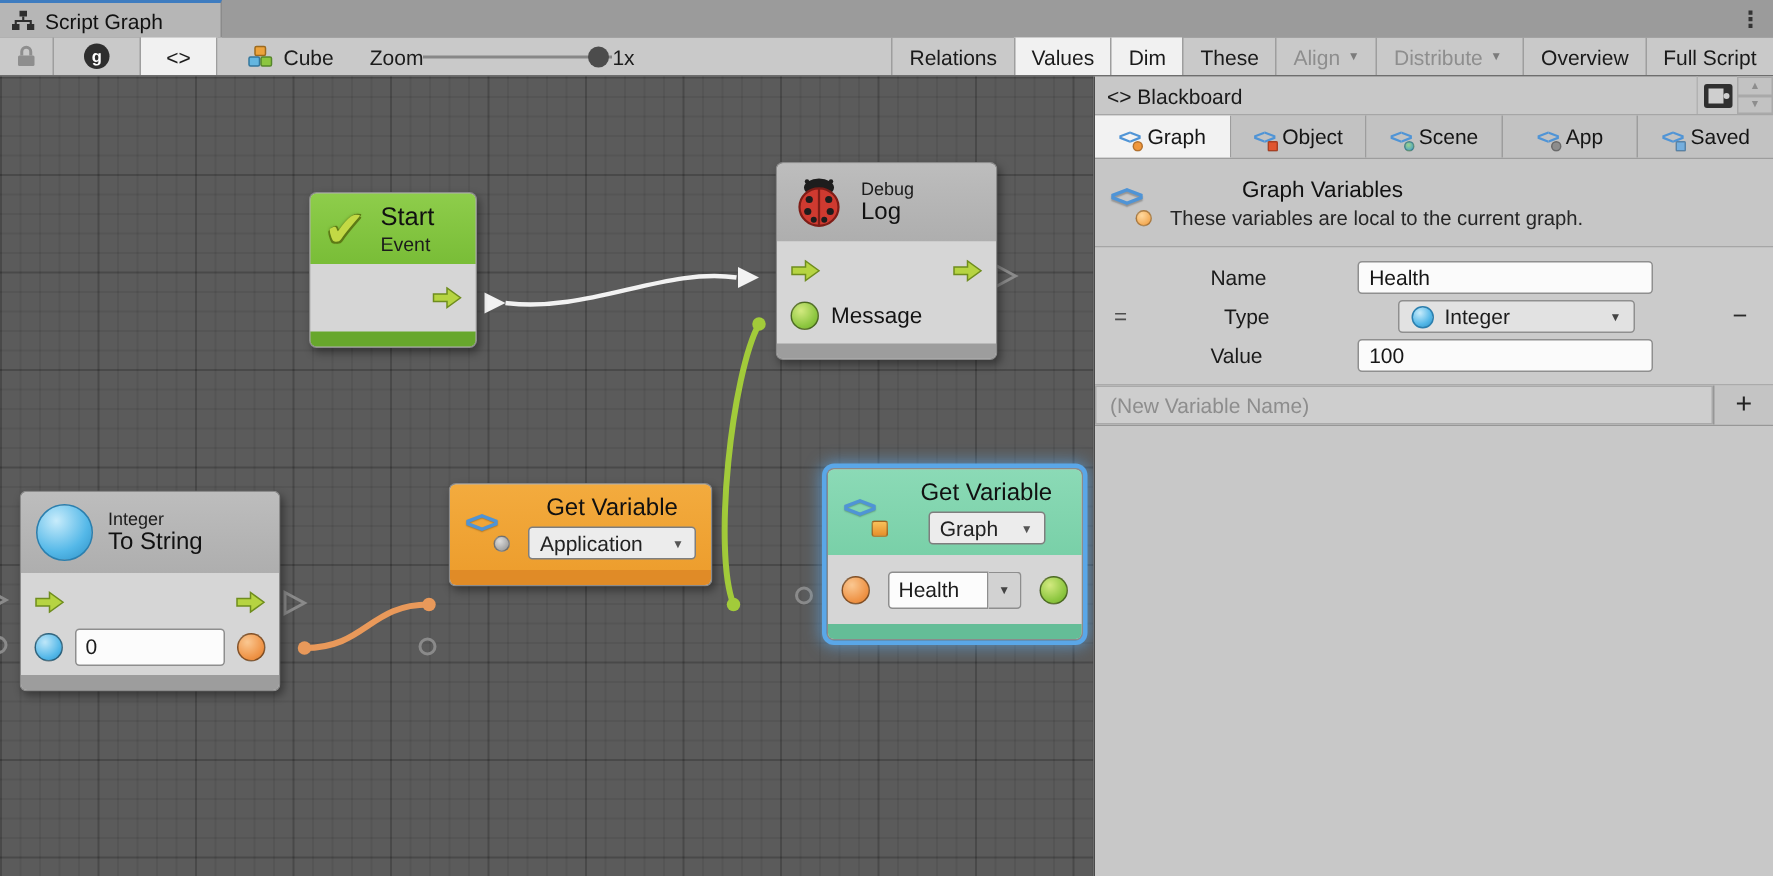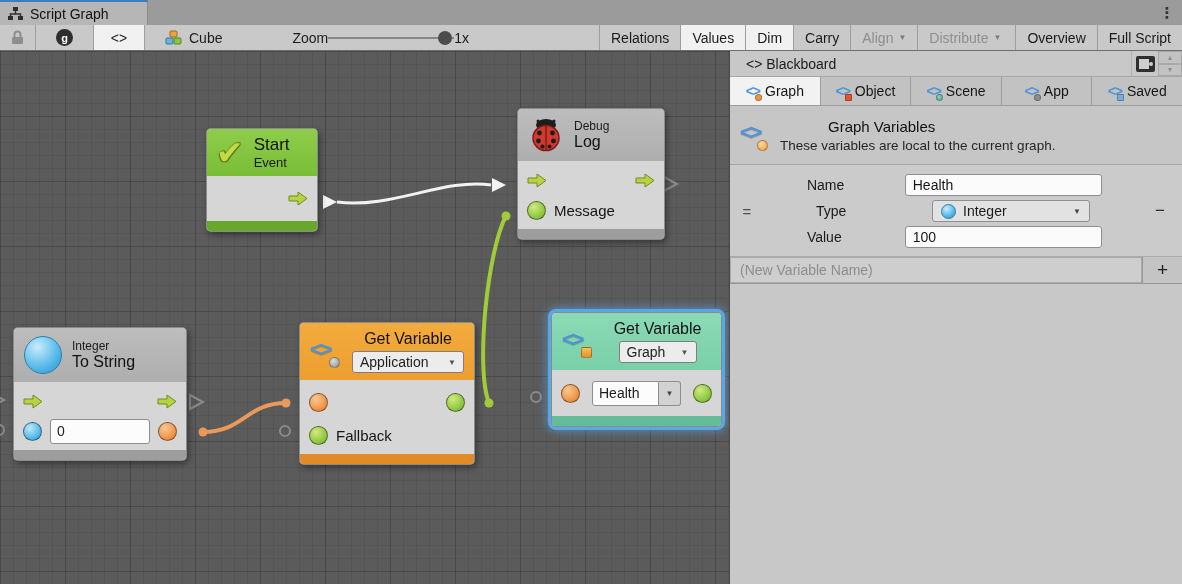--- a/index.html
+++ b/index.html
@@ -13,21 +13,21 @@
 
   
   .toolbar { position:absolute; left:0; top:25px; width:1182px; height:26px; background:#c9c9c9; border-bottom:1px solid #6e6e6e; display:flex; align-items:stretch; font-size:14px; }
   .tbtn { display:flex; align-items:center; justify-content:center; padding:0 11px; border-right:1px solid #9e9e9e; color:#1a1a1a; white-space:nowrap; }
   .tbtn.left-sep { border-left:1px solid #9e9e9e; border-right:none; }
   .tbtn.active { background:#f1f1f1; }
   .tbtn.disabled { color:#8e8e8e; }
   .tbtn .dd { font-size:8px; margin-left:5px; color:#7c7c7c; }
   .g-badge { width:17px; height:17px; border-radius:50%; background:#2e2e2e; color:#fff; font-size:11px; font-weight:bold; display:flex; align-items:center; justify-content:center; }
   .cube-group { display:flex; align-items:center; gap:7px; margin-left:20px; }
-  .zoom-group { display:flex; align-items:center; margin-left:70px; }
+  .zoom-group { display:flex; align-items:center; margin-left:24px; }
   .slider { position:relative; width:126px; height:26px; }
   .slider .track { position:absolute; left:0; right:0; top:12px; height:2px; background:#878787; }
   .slider .knob { position:absolute; right:2px; top:6px; width:14px; height:14px; border-radius:50%; background:#4c4c4c; }
   .tb-right { margin-left:auto; display:flex; align-items:stretch; }
   .gap-before { margin-left:3px; border-left:1px solid #9e9e9e; }
 
   
   .canvas { position:absolute; left:0; top:51px; width:729px; height:533px; overflow:hidden;
     background-color:#5b5b5b;
     background-image:
@@ -75,21 +75,21 @@
   .vsicon .badge { position:absolute; right:2px; bottom:-1px; width:11px; height:11px; border-radius:50%; border:1px solid rgba(0,0,0,.3); }
   .b-gear { background:radial-gradient(circle at 35% 30%, #ddd, #8e8e8e); border-radius:50%; }
   .b-cube { background:linear-gradient(#f7c05a,#e78f2a); border-radius:2px !important; }
   .b-sphere { background:radial-gradient(circle at 35% 30%, #ffd9a0, #ef9a3a); }
   .sphere-blue { width:38px; height:38px; border-radius:50%; border:1.5px solid #2b7fae; background:radial-gradient(circle at 35% 28%, #c8ecfb, #54b8e8 60%, #2d8fc4); flex:0 0 auto; }
   .checkmark { font-size:33px; color:#c3d945; text-shadow:0 0 2px #5d7a16, 1px 1px 0 #5d7a16, -1px 1px 0 #5d7a16, 1px -1px 0 #5d7a16; line-height:1; }
 
   
   .panel { position:absolute; left:729px; top:51px; width:453px; height:533px; background:#c8c8c8; border-left:1px solid #4a4a4a; font-size:14px; }
   .bb-header { height:26px; display:flex; align-items:stretch; border-bottom:1px solid #a6a6a6; }
-  .bb-title { flex:1; display:flex; align-items:center; padding-left:16px; border-right:1px solid #b2b2b2; color:#1b1b1b; }
+  .bb-title { flex:1; display:flex; align-items:center; padding-left:8px; border-right:1px solid #b2b2b2; color:#1b1b1b; }
   .dock-btn { width:26px; display:flex; align-items:center; justify-content:center; }
   .dock-glyph { width:19px; height:16px; background:#2f2f2f; border-radius:2px; position:relative; }
   .dock-glyph::after { content:""; position:absolute; left:3px; top:3px; right:6px; bottom:3px; background:#cfcfcf; }
   .dock-glyph::before { content:""; position:absolute; right:2px; top:6px; width:4px; height:4px; background:#cfcfcf; z-index:1; border-radius:50%; }
   .spinners { width:24px; display:flex; flex-direction:column; }
   .spin { flex:1; background:#c2c2c2; border:1px solid #a9a9a9; display:flex; align-items:center; justify-content:center; font-size:7px; color:#8d8d8d; }
   .bb-tabs { height:29px; display:flex; border-bottom:1px solid #9d9d9d; }
   .bb-tab { flex:1; display:flex; align-items:center; justify-content:center; gap:5px; background:#c2c2c2; border-right:1px solid #9d9d9d; color:#151515; }
   .bb-tab.active { background:#f2f2f2; }
   .mini-chev { font-size:14px; font-weight:bold; color:#4f94d6; letter-spacing:-1px; position:relative; }
@@ -156,21 +156,21 @@
       <div class="slider">
         <div class="track"></div>
         <div class="knob"></div>
       </div>
       <span>1x</span>
     </div>
     <div class="tb-right">
       <div class="tbtn left-sep">Relations</div>
       <div class="tbtn left-sep active">Values</div>
       <div class="tbtn left-sep active">Dim</div>
-      <div class="tbtn left-sep">Carry</div>
+      <div class="tbtn left-sep">These</div>
       <div class="tbtn left-sep disabled">
           <span>Align</span>
           <span class="dd">▼</span>
         </div>
       <div class="tbtn left-sep disabled">
           <span>Distribute</span>
           <span class="dd">▼</span>
         </div>
       <div class="tbtn left-sep gap-before">Overview</div>
       <div class="tbtn left-sep">Full Script</div>
@@ -288,30 +288,20 @@
           <span class="badge b-gear"></span>
         </span>
         <div class="ntxt" style="text-align:center;">
           <div class="t-main">Get Variable</div>
           <div class="hdrop" style="min-width:112px;">
             <span>Application</span>
             <span class="dd">▼</span>
           </div>
         </div>
       </div>
-      <div class="nbody">
-        <div class="prow between" style="min-height:36px;">
-          <span class="pcircle pc-orange"></span>
-          <span class="pcircle pc-green"></span>
-        </div>
-        <div class="prow">
-          <span class="pcircle pc-green"></span>
-          <span class="plabel">Fallback</span>
-        </div>
-      </div>
       <div class="nfoot orange"></div>
     </div>
 
     <div class="node selected" style="left:551px; top:261px; width:171px;">
       <div class="nhead teal" style="padding:7px 10px;">
         <span class="vsicon">
           <span class="chev">&lt;&gt;</span>
           <span class="badge b-cube"></span>
         </span>
         <div class="ntxt" style="text-align:center;">

